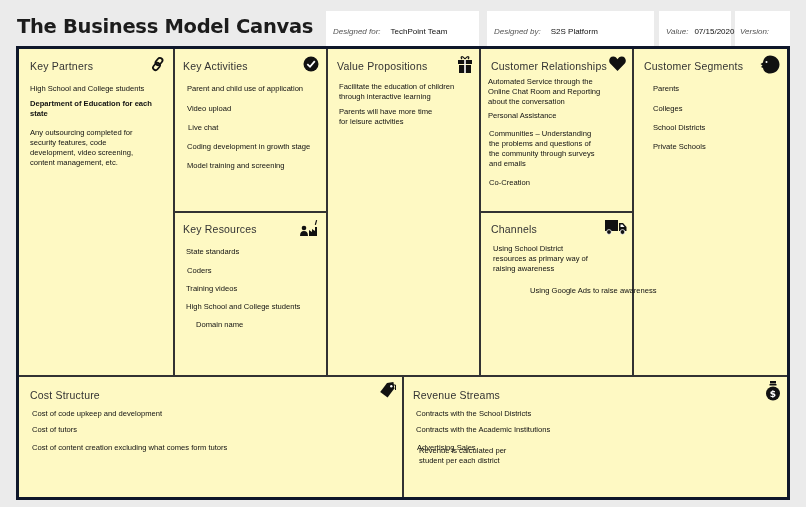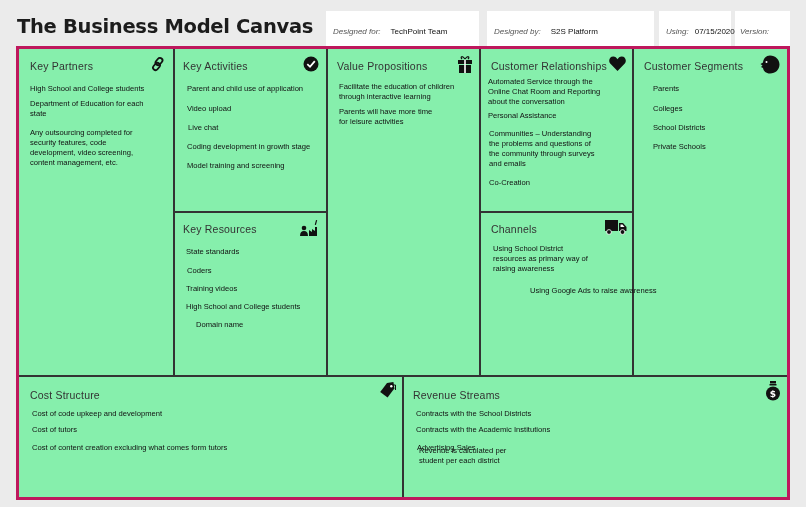--- a/index.html
+++ b/index.html
@@ -2,42 +2,42 @@
 <html><head>
 <meta charset="utf-8">
 <style>
   * { box-sizing: border-box; margin: 0; padding: 0; }
   html, body { width: 806px; height: 507px; background: #ebebeb; overflow: hidden; }
   body { position: relative; font-family: "Liberation Sans", sans-serif; color: #111; }
   .title { position: absolute; left: 17px; top: 15px; font-family: "DejaVu Sans", sans-serif; font-weight: bold; font-size: 19.5px; letter-spacing: -0.3px; color: #1c1c1c; }
   .meta { position: absolute; top: 11px; height: 40px; background: #fff; display: flex; align-items: center; font-size: 8px; }
   .meta .lbl { font-style: italic; color: #555; margin-left: 7px; }
   .meta .val { color: #111; margin-left: 10px; font-size: 8px; }
-  .canvas { position: absolute; left: 16px; top: 46px; width: 774px; height: 454px; background: #86efac; border: 3px solid #be185d; }
+  .canvas { position: absolute; left: 16px; top: 46px; width: 774px; height: 454px; background: #fef9c3; border: 3px solid #0f172a; }
   .vl { position: absolute; width: 2px; background: #333; }
   .hl { position: absolute; height: 2px; background: #333; }
   .cell-title { position: absolute; font-size: 10.5px; color: #333; letter-spacing: 0.2px; }
   .item { position: absolute; font-size: 7.6px; line-height: 10px; color: #111; white-space: pre-line; }
   .icon { position: absolute; }
 </style>
 </head>
 <body>
 
 <div class="title">The Business Model Canvas</div>
 
 <div class="meta" style="left:326px;width:153px;">
   <span class="lbl">Designed for:</span>
   <span class="val">TechPoint Team</span>
 </div>
 <div class="meta" style="left:487px;width:167px;">
   <span class="lbl">Designed by:</span>
   <span class="val">S2S Platform</span>
 </div>
 <div class="meta" style="left:659px;width:72px;">
-  <span class="lbl">Using:</span>
+  <span class="lbl">Value:</span>
   <span class="val" style="margin-left:6px;">07/15/2020</span>
 </div>
 <div class="meta" style="left:735px;width:55px;">
   <span class="lbl" style="margin-left:5px;">Version:</span>
   <span class="val"></span>
 </div>
 
 <div class="canvas">
 
   <div class="vl" style="left:154px;top:0;height:328px;"></div>
@@ -51,21 +51,21 @@
 
   <div>
     <div class="cell-title" style="left:11px;top:11px;">Key Partners</div>
     <svg class="icon" style="left:131px;top:7px;" width="16" height="16" viewBox="0 0 16 16">
       <g fill="none" stroke="#111" stroke-width="1.8">
         <rect x="6.5" y="1.5" width="5" height="8" rx="2.5" transform="rotate(40 9 5.5)"></rect>
         <rect x="4" y="6.5" width="5" height="8" rx="2.5" transform="rotate(40 6.5 10.5)"></rect>
       </g>
     </svg>
     <div class="item" style="left:11px;top:35px;">High School and College students</div>
-    <div class="item" style="left:11px;top:50px;">Department of Education for each
+    <div class="item" style="left:11px;top:50px;font-weight:bold;">Department of Education for each
 state</div>
     <div class="item" style="left:11px;top:79px;">Any outsourcing completed for
 security features, code
 development, video screening,
 content management, etc.</div>
   </div>
 
   <div>
     <div class="cell-title" style="left:164px;top:11px;">Key Activities</div>
     <svg class="icon" style="left:284px;top:7px;" width="16" height="16" viewBox="0 0 16 16">

